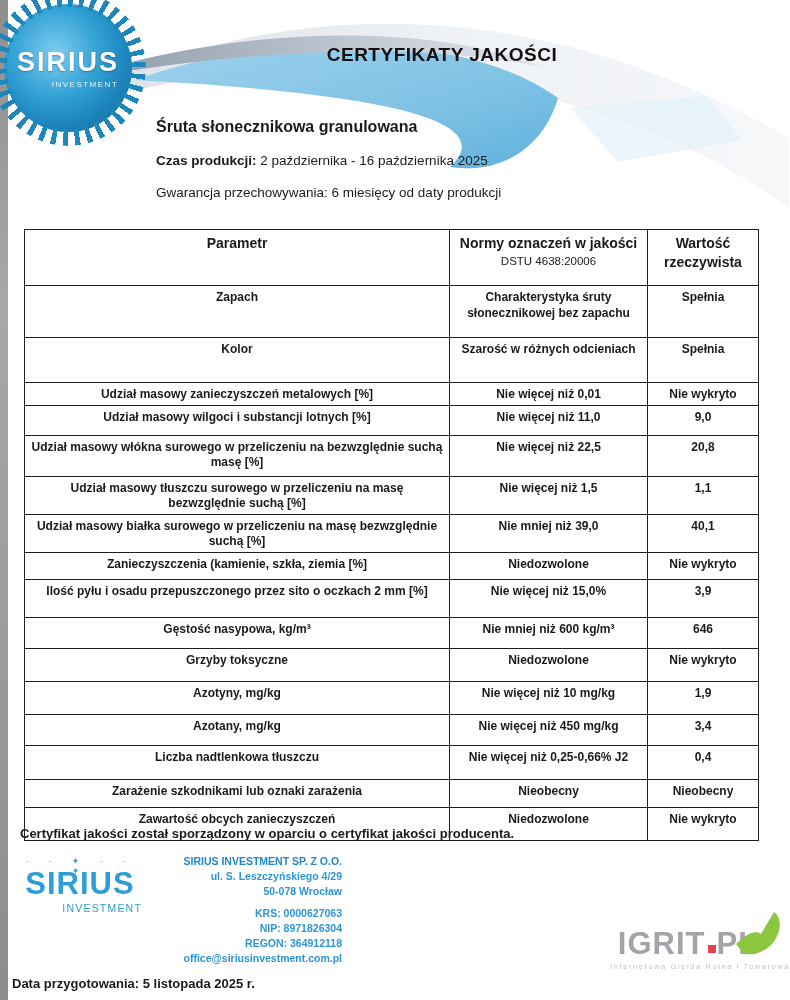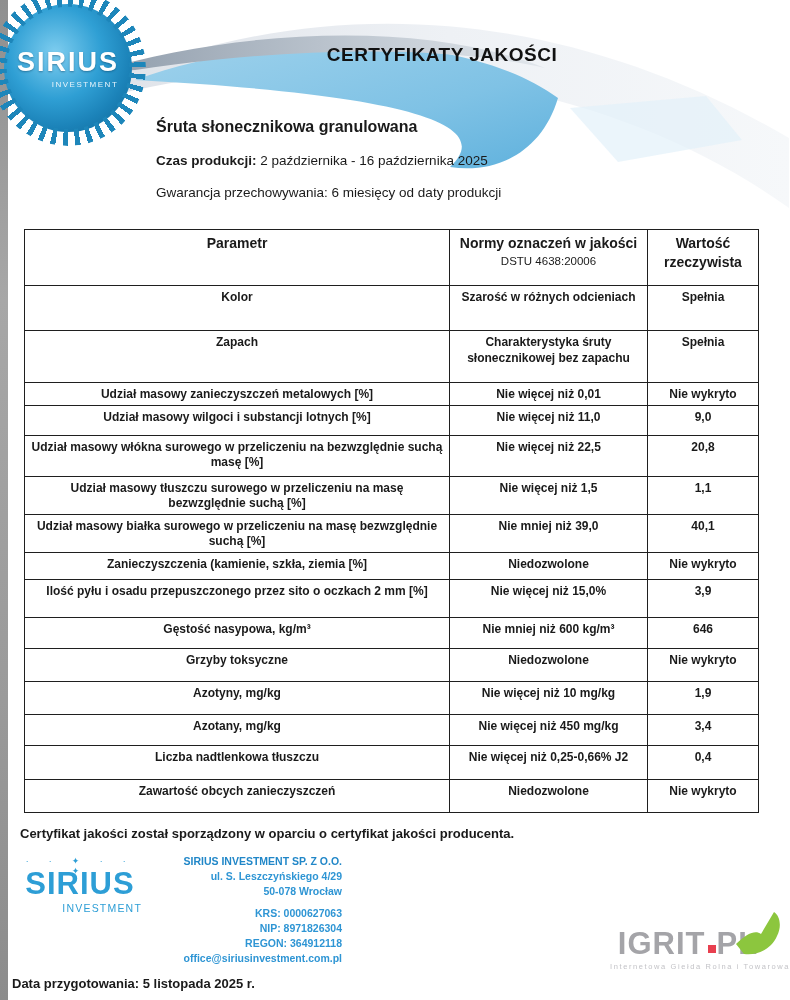--- a/index.html
+++ b/index.html
@@ -130,30 +130,30 @@
         <col style="width:425px">
         <col style="width:198px">
         <col style="width:111px">
       </colgroup>
     <tbody>
         <tr style="height:56px">
       <th><span class="hdr-main">Parametr</span></th>
       <th><span class="hdr-main">Normy oznaczeń w jakości</span><span class="hdr-sub">DSTU 4638:20006</span></th>
       <th><span class="hdr-main">Wartość rzeczywista</span></th>
     </tr>
+    <tr style="height:52px">
+          <td>Zapach</td>
+          <td>Charakterystyka śruty słonecznikowej bez zapachu</td>
+          <td>Spełnia</td>
+        </tr>
     <tr style="height:45px">
           <td>Kolor</td>
           <td>Szarość w różnych odcieniach</td>
           <td>Spełnia</td>
         </tr>
-    <tr style="height:52px">
-          <td>Zapach</td>
-          <td>Charakterystyka śruty słonecznikowej bez zapachu</td>
-          <td>Spełnia</td>
-        </tr>
     <tr style="height:19px">
           <td>Udział masowy zanieczyszczeń metalowych [%]</td>
           <td>Nie więcej niż 0,01</td>
           <td>Nie wykryto</td>
         </tr>
     <tr style="height:30px">
           <td>Udział masowy wilgoci i substancji lotnych [%]</td>
           <td>Nie więcej niż 11,0</td>
           <td>9,0</td>
         </tr>
@@ -199,20 +199,25 @@
         </tr>
     <tr style="height:31px">
           <td>Azotany, mg/kg</td>
           <td>Nie więcej niż 450 mg/kg</td>
           <td>3,4</td>
         </tr>
     <tr style="height:34px">
           <td>Liczba nadtlenkowa tłuszczu</td>
           <td>Nie więcej niż 0,25-0,66% J2</td>
           <td>0,4</td>
+        </tr>
+    <tr style="height:28px">
+          <td>Zarażenie szkodnikami lub oznaki zarażenia</td>
+          <td>Nieobecny</td>
+          <td>Nieobecny</td>
         </tr>
     <tr style="height:33px">
           <td>Zawartość obcych zanieczyszczeń</td>
           <td>Niedozwolone</td>
           <td>Nie wykryto</td>
         </tr>
   </tbody>
     </table>
 
   <div class="cert-note">Certyfikat jakości został sporządzony w oparciu o certyfikat jakości producenta.</div>

